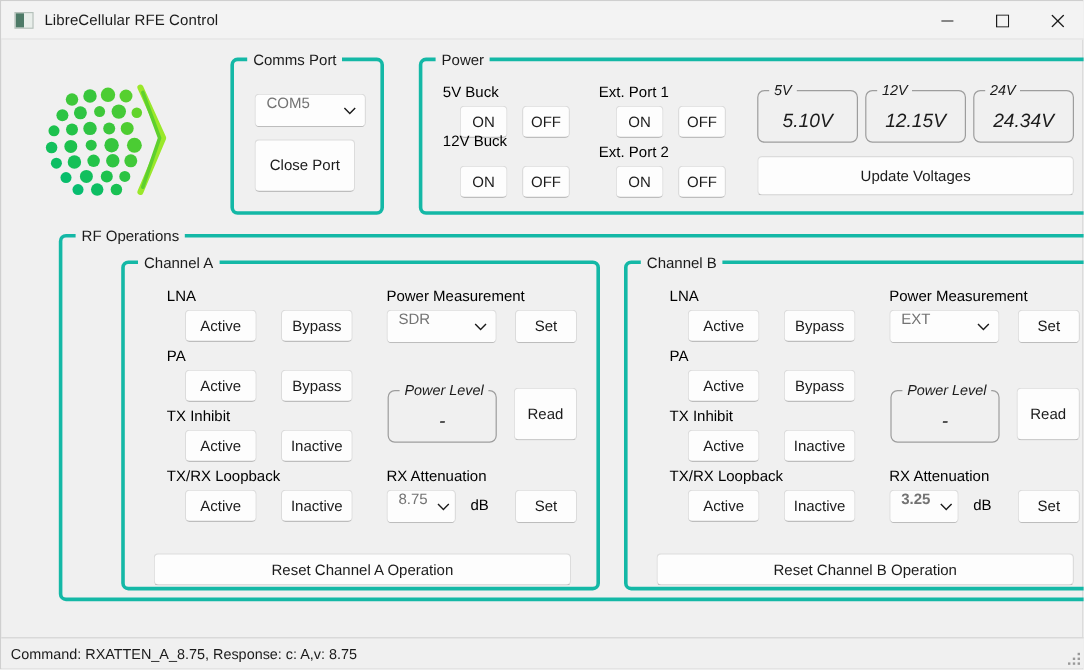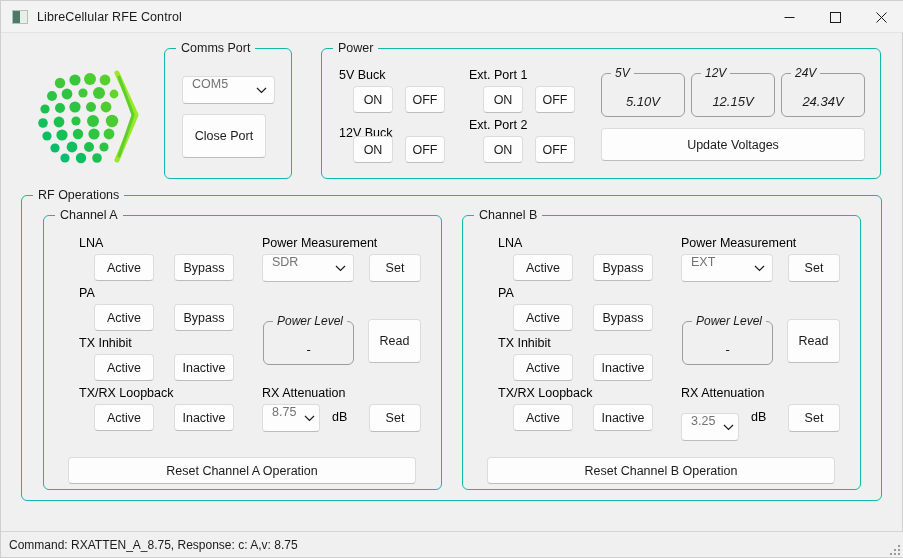--- a/index.html
+++ b/index.html
@@ -53,23 +53,24 @@
   .win-btn {
     width: 46px; height: 32px;
     display: flex; align-items: center; justify-content: center;
     color: #1b1b1b;
   }
   .win-btn svg { display: block; }
 
   
   .group {
     position: absolute;
-    border: 1px solid #14b8a6;
+    border: 3px solid #14b8a6;
     border-radius: 6px;
     background: transparent;
+    margin-left: 28px;
   }
   .group > .legend {
     position: absolute;
     top: -8px;
     left: 11px;
     padding: 0 5px;
     background: #f0f0f0;
     font-size: 12.5px;
     color: #1b1b1b;
     white-space: nowrap;
@@ -141,21 +142,21 @@
     background: #f0f0f0;
     font-size: 12px;
     color: #1b1b1b;
     white-space: nowrap;
   }
   .valbox > .val {
     position: absolute;
     left: 0; right: 0;
     bottom: 7px;
     text-align: center;
-    font-size: 13px;
+    font-size: 16px;
     color: #1b1b1b;
   }
 
   
   .logo {
     position: absolute;
     left: 28px; top: 62px;
     width: 112px; height: 104px;
   }
 
@@ -277,21 +278,21 @@
     <button class="btn" style="left:17px; top:65px; width:84px; height:44px;">Close Port</button>
   </div>
 
   <div class="group" style="left:320px; top:47px; width:560px; height:131px;">
     <span class="legend">Power</span>
 
     <span class="lbl" style="left:17px; top:19px;">5V Buck</span>
     <button class="btn" style="left:31px; top:37px; width:40px; height:27px;">ON</button>
     <button class="btn" style="left:83px; top:37px; width:40px; height:27px;">OFF</button>
 
-    <span class="lbl" style="left:17px; top:77px;text-align:right;">12V Buck</span>
+    <span class="lbl" style="left:17px; top:60px;text-align:right;">12V Buck</span>
     <button class="btn" style="left:31px; top:87px; width:40px; height:27px;">ON</button>
     <button class="btn" style="left:83px; top:87px; width:40px; height:27px;">OFF</button>
 
     <span class="lbl" style="left:147px; top:19px;">Ext. Port 1</span>
     <button class="btn" style="left:161px; top:37px; width:40px; height:27px;">ON</button>
     <button class="btn" style="left:213px; top:37px; width:40px; height:27px;">OFF</button>
 
     <span class="lbl" style="left:147px; top:69px;">Ext. Port 2</span>
     <button class="btn" style="left:161px; top:87px; width:40px; height:27px;">ON</button>
     <button class="btn" style="left:213px; top:87px; width:40px; height:27px;">OFF</button>
@@ -396,21 +397,21 @@
       </div>
       <button class="btn" style="left:325px; top:38px; width:52px; height:28px;">Set</button>
 
       <div class="valbox" style="left:219px; top:105px; width:91px; height:44px;">
         <span class="legend">Power Level</span>
         <span class="val">-</span>
       </div>
       <button class="btn" style="left:324px; top:103px; width:53px; height:44px;">Read</button>
 
       <span class="lbl" style="left:218px; top:170px;">RX Attenuation</span>
-      <div class="combo" style="left:218px; top:197px; width:58px; height:28px;">
+      <div class="combo" style="left:218px; top:188px; width:58px; height:28px;font-weight:bold;">
         <span class="combo-val">3.25</span>
         <span class="chev" style="width:20px;">
           <svg width="11" height="7" viewBox="0 0 11 7">
               <polyline points="1,1 5.5,5.5 10,1" fill="none" stroke="#1b1b1b" stroke-width="1.2"></polyline>
             </svg>
         </span>
       </div>
       <span class="lbl" style="left:288px; top:194px;">dB</span>
       <button class="btn" style="left:325px; top:188px; width:52px; height:28px;">Set</button>
 

